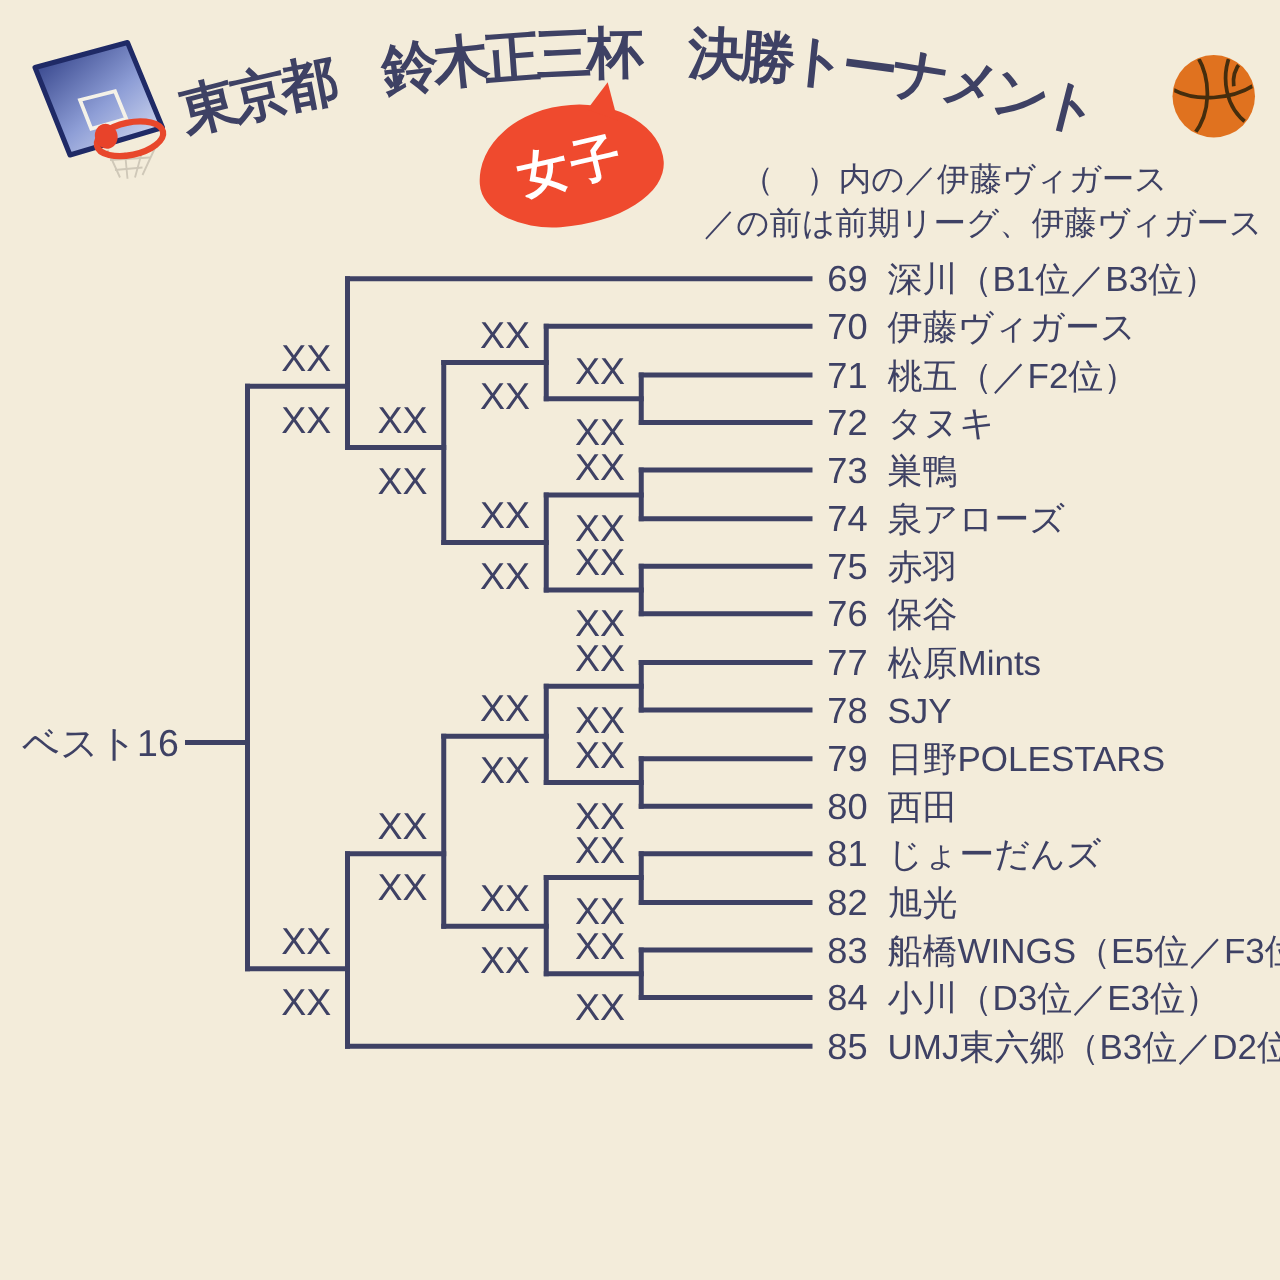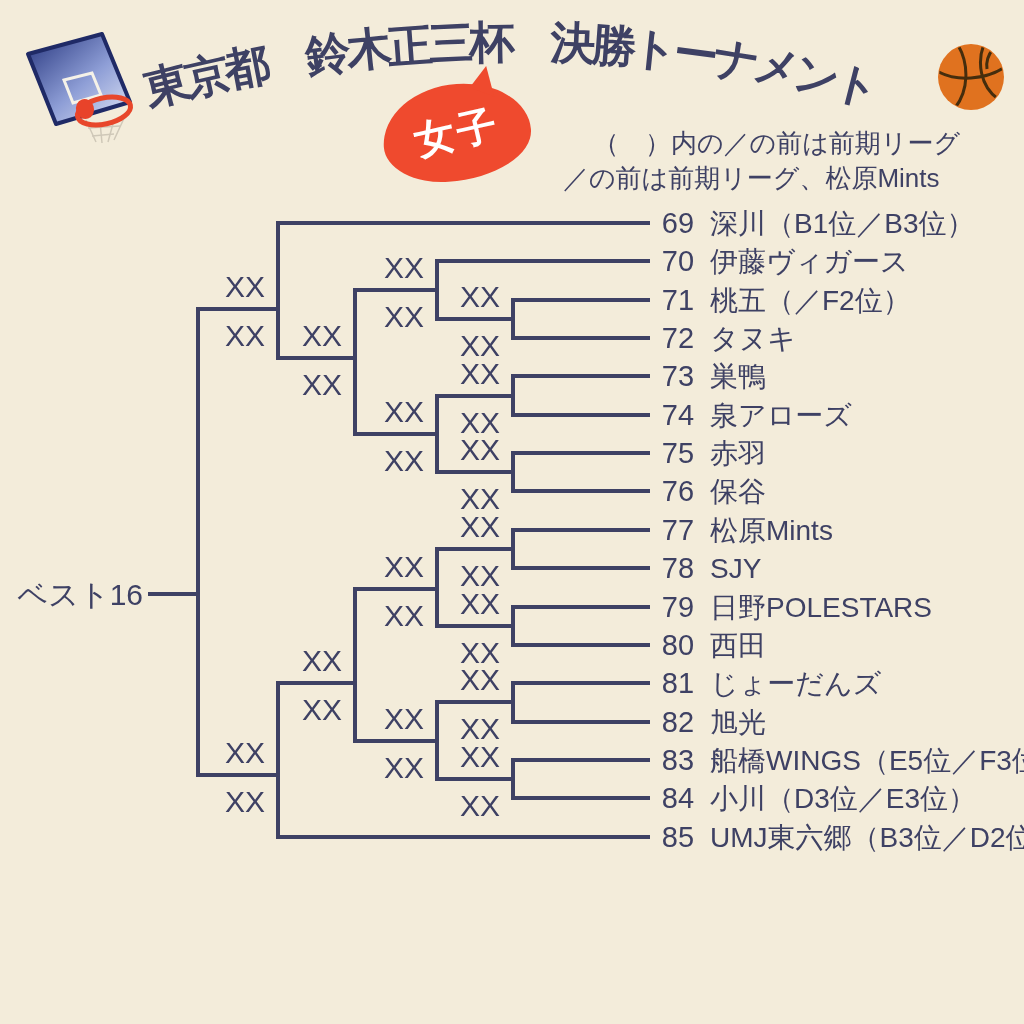--- a/index.html
+++ b/index.html
@@ -116,22 +116,22 @@
       </g>
     </svg>
   </div>
 
   <div class="badge">
     <span class="badge-tail"></span>
     <span class="badge-text">女子</span>
   </div>
 
   <div class="note">
-    <div class="l1">（　）内の／の前は前期リーグ</div>
-    <div class="l2">／の前は前期リーグ、松原Mints</div>
+    <div class="l1">（　）内の／伊藤ヴィガース</div>
+    <div class="l2">／の前は前期リーグ、伊藤ヴィガース</div>
   </div>
 
   <svg id="bracket" width="1024" height="1024" viewBox="0 0 1024 1024">
       <line x1="278" y1="223" x2="648" y2="223" stroke="#3e4164" stroke-width="4" stroke-linecap="square"></line>
       <text x="678" y="233" text-anchor="middle" class="seed">69</text>
       <text x="710" y="233" text-anchor="start" class="tname">深川（B1位／B3位）</text>
       <line x1="437" y1="261" x2="648" y2="261" stroke="#3e4164" stroke-width="4" stroke-linecap="square"></line>
       <text x="678" y="271" text-anchor="middle" class="seed">70</text>
       <text x="710" y="271" text-anchor="start" class="tname">伊藤ヴィガース</text>
       <line x1="513" y1="300" x2="648" y2="300" stroke="#3e4164" stroke-width="4" stroke-linecap="square"></line>

